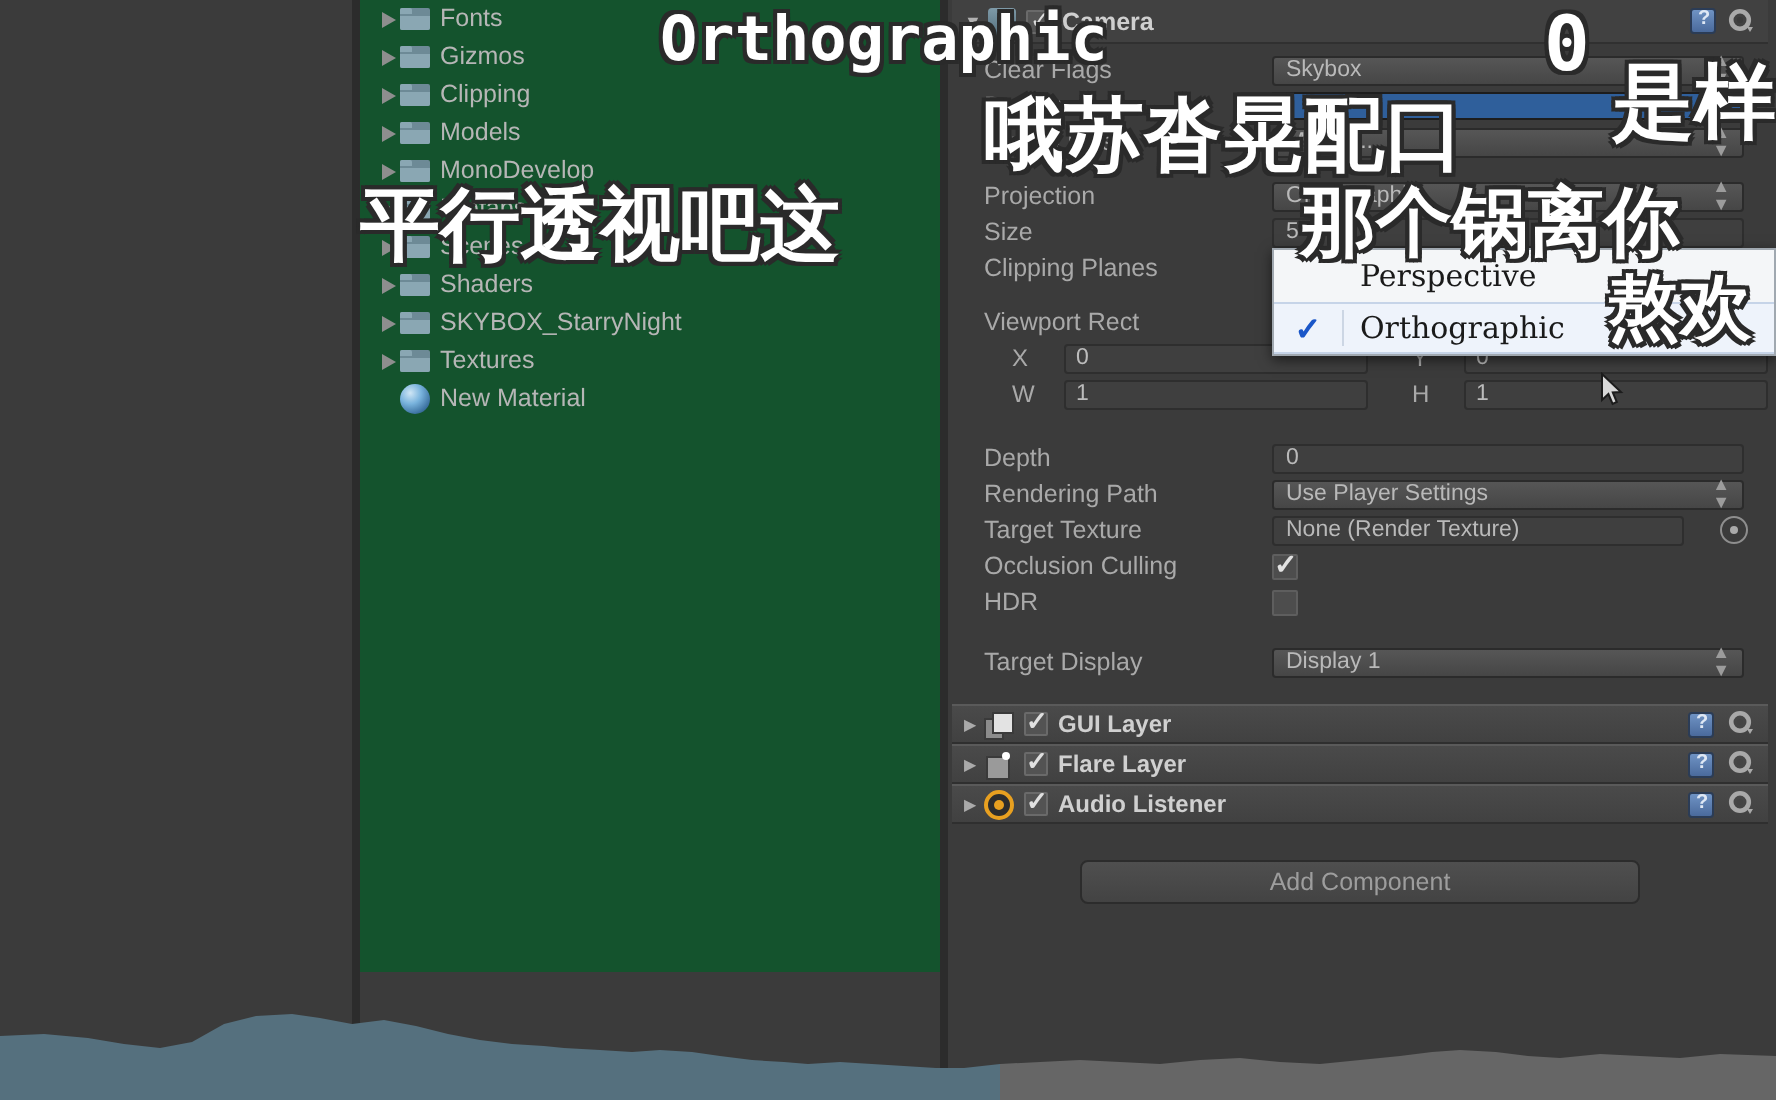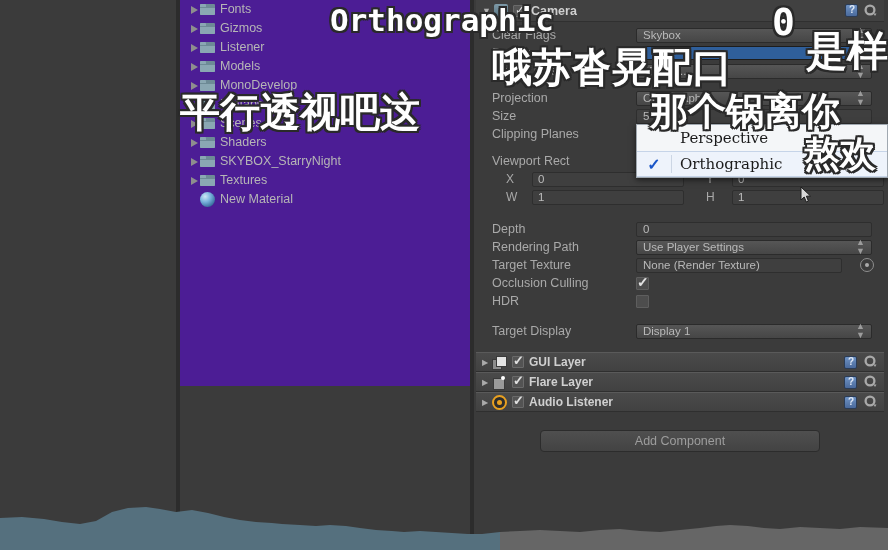--- a/index.html
+++ b/index.html
@@ -16,22 +16,22 @@
     position: absolute; left: 0; top: 0; width: 176px; height: 550px;
     background: #3b3b3b;
   }
   .divider-v {
     position: absolute; top: 0; width: 4px; height: 550px;
     background: #2c2c2c;
   }
 
   
   .tree-panel {
-    position: absolute; left: 180px; top: 0; width: 290px; height: 386px;
-    background: #4c1d95;
+    position: absolute; left: 180px; top: 0; width: 290px; height: 486px;
+    background: #14532d;
     text-align: right;
   }
   .tree-row {
     position: relative; height: 19px; line-height: 19px;
     padding-left: 8px; white-space: nowrap;
     color: #b4b4b4; font-size: 12.5px;
     display: flex; align-items: center;
   }
   .arrow {
     width: 12px; height: 19px; flex: 0 0 12px;
@@ -272,21 +272,21 @@
           <span class="arrow">
             <svg width="7" height="8" viewBox="0 0 7 8">
               <path d="M0,0 L7,4 L0,8 Z" fill="#8e8e8e"></path>
             </svg>
           </span>
           <span class="folder-ico">
             <span class="back"></span>
             <span class="tab"></span>
             <span class="front"></span>
           </span>
-          <span class="tree-label">Listener</span>
+          <span class="tree-label">Clipping</span>
         </div>
         <div class="tree-row">
           <span class="arrow">
             <svg width="7" height="8" viewBox="0 0 7 8">
               <path d="M0,0 L7,4 L0,8 Z" fill="#8e8e8e"></path>
             </svg>
           </span>
           <span class="folder-ico">
             <span class="back"></span>
             <span class="tab"></span>

